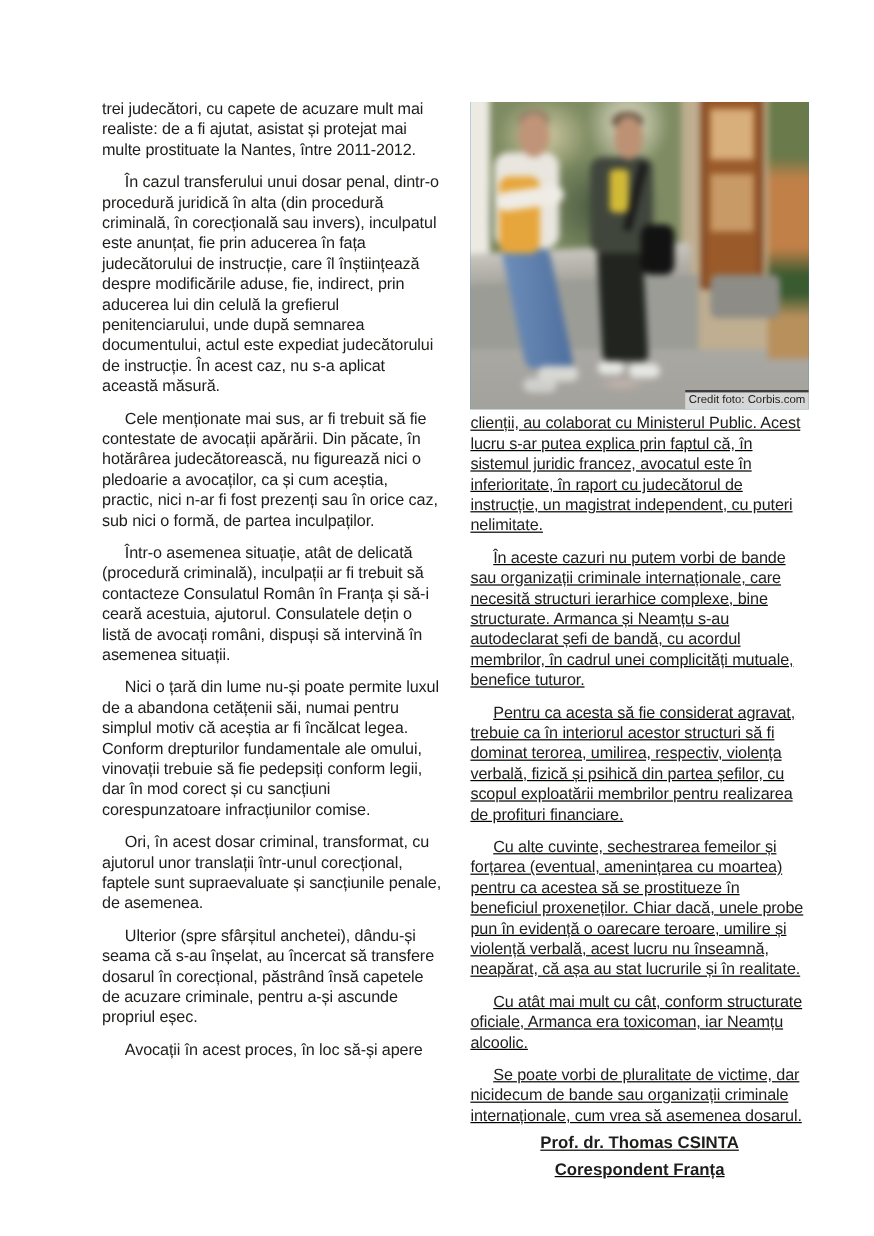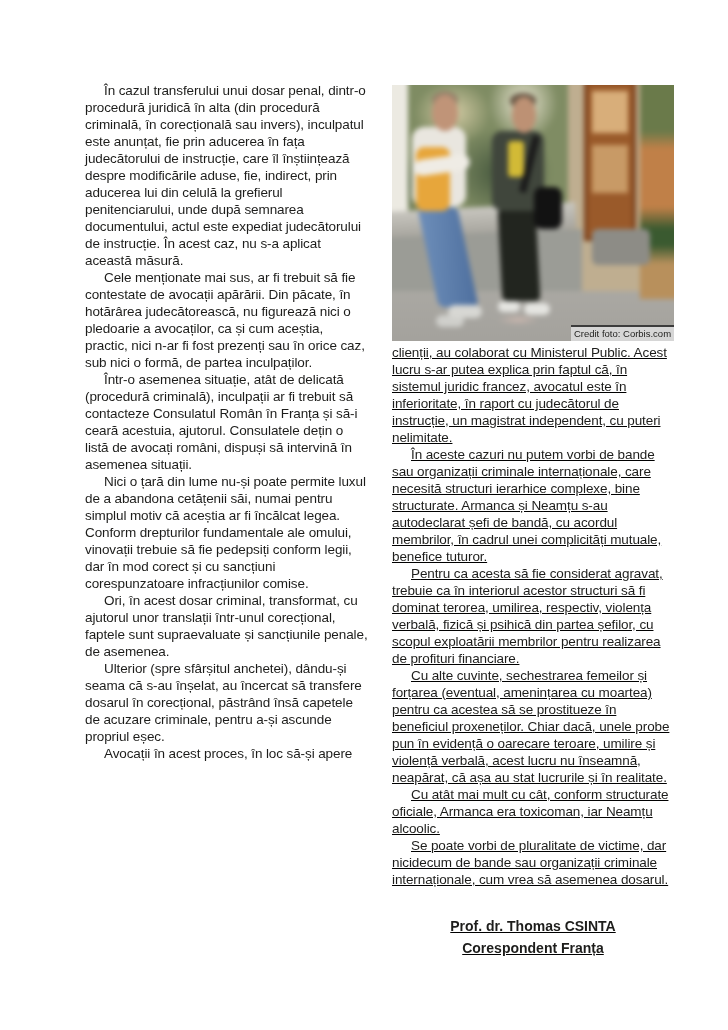--- a/index.html
+++ b/index.html
@@ -14,24 +14,24 @@
   .col { position: absolute; }
   .col.left  { left: 85px;  top: 82px;  width: 284px; }
   .col.right { left: 392px; top: 344px; width: 282px; text-decoration: underline; }
   p.para {
     margin: 0;
     font-size: 13.5px;
     line-height: 17px;
     color: #1d1d1b;
     letter-spacing: -0.1px;
   }
-  p.para.indent { text-indent: 19px; }
+  p.para.indent { text-indent: 19px; margin-top: 10px; }
 
   .signature {
-    margin-top: 27px;
+    margin-top: 3px;
     text-align: center;
     font-weight: bold;
     font-size: 14px;
     line-height: 22px;
     color: #1d1d1b;
   }
 
   
   .photo {
     position: absolute;
@@ -103,20 +103,21 @@
     text-align: center;
     z-index: 2;
   }
 </style>
 </head>
 <body>
 
 <div class="page">
 
   <div class="col left">
+    <p class="para">trei judecători, cu capete de acuzare mult mai realiste: de a fi ajutat, asistat și protejat mai multe prostituate la Nantes, între 2011-2012.</p>
     <p class="para indent">În cazul transferului unui dosar penal, dintr-o procedură juridică în alta (din procedură criminală, în corecțională sau invers), inculpatul este anunțat, fie prin aducerea în fața judecătorului de instrucție, care îl înștiințează despre modificările aduse, fie, indirect, prin aducerea lui din celulă la grefierul penitenciarului, unde după semnarea documentului, actul este expediat judecătorului de instrucție. În acest caz, nu s-a aplicat această măsură.</p>
     <p class="para indent">Cele menționate mai sus, ar fi trebuit să fie contestate de avocații apărării. Din păcate, în hotărârea judecătorească, nu figurează nici o pledoarie a avocaților, ca și cum aceștia, practic, nici n-ar fi fost prezenți sau în orice caz, sub nici o formă, de partea inculpaților.</p>
     <p class="para indent">Într-o asemenea situație, atât de delicată (procedură criminală), inculpații ar fi trebuit să contacteze Consulatul Român în Franța și să-i ceară acestuia, ajutorul. Consulatele dețin o listă de avocați români, dispuși să intervină în asemenea situații.</p>
     <p class="para indent">Nici o țară din lume nu-și poate permite luxul de a abandona cetățenii săi, numai pentru simplul motiv că aceștia ar fi încălcat legea. Conform drepturilor fundamentale ale omului, vinovații trebuie să fie pedepsiți conform legii, dar în mod corect și cu sancțiuni corespunzatoare infracțiunilor comise.</p>
     <p class="para indent">Ori, în acest dosar criminal, transformat, cu ajutorul unor translații într-unul corecțional, faptele sunt supraevaluate și sancțiunile penale, de asemenea.</p>
     <p class="para indent">Ulterior (spre sfârșitul anchetei), dându-și seama că s-au înșelat, au încercat să transfere dosarul în corecțional, păstrând însă capetele de acuzare criminale, pentru a-și ascunde propriul eșec.</p>
     <p class="para indent">Avocații în acest proces, în loc să-și apere</p>
   </div>
 
   <div class="photo">

